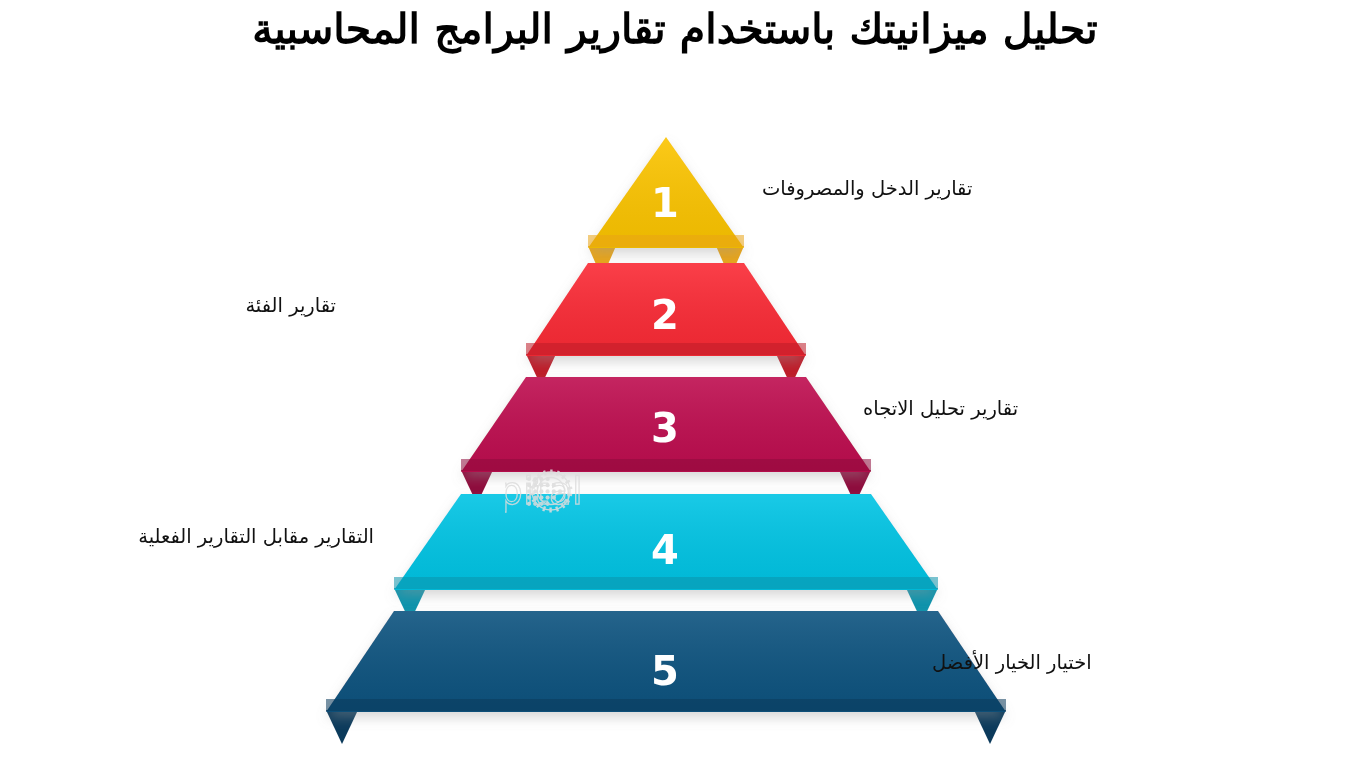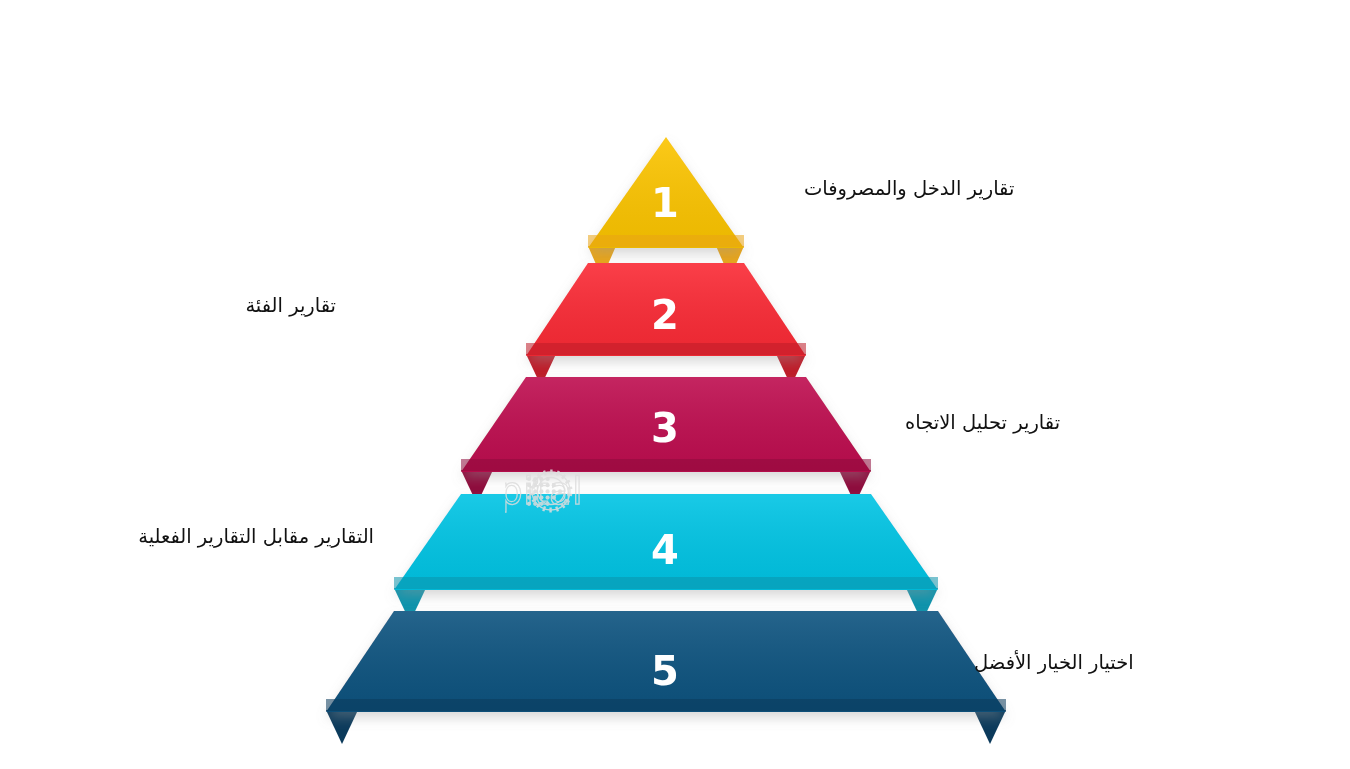--- a/index.html
+++ b/index.html
@@ -47,21 +47,21 @@
   .tier-label {
     position: absolute;
     font-family: "DejaVu Sans", "Liberation Sans", sans-serif;
     font-size: 19.5px;
     font-weight: 400;
     color: #111111;
     direction: rtl;
     white-space: nowrap;
     line-height: 1.3;
   }
-  .tier-label.right { text-align: right; margin-left: 42px; }
+  .tier-label.right { text-align: right; }
   .tier-label.left  { }
 
   .tier-number {
     position: absolute;
     font-family: "DejaVu Sans", "Liberation Sans", sans-serif;
     font-weight: 700;
     color: #ffffff;
     text-align: center;
     direction: ltr;
     pointer-events: none;
@@ -74,20 +74,21 @@
     height: 58px;
     opacity: 0.85;
     pointer-events: none;
   }
 </style>
 </head>
 <body>
 
 <div id="stage">
 
+  <div class="title">تحليل ميزانيتك باستخدام تقارير البرامج المحاسبية</div>
 
   <svg id="pyramid" viewBox="0 0 1350 769" xmlns="http://www.w3.org/2000/svg">
     <defs>
       <filter id="softshadow" x="-20%" y="-20%" width="140%" height="160%">
         <feDropShadow dx="0" dy="6" stdDeviation="6" flood-color="#9a9a9a" flood-opacity="0.38"></feDropShadow>
       </filter>
       <linearGradient id="sheen" x1="0" y1="0" x2="0" y2="1">
         <stop offset="0%" stop-color="#ffffff" stop-opacity="0.10"></stop>
         <stop offset="100%" stop-color="#000000" stop-opacity="0.06"></stop>
       </linearGradient>
@@ -132,21 +133,21 @@
   </svg>
 
   <div class="tier-number" style="left:605px; top:180px; width:120px; font-size:40px;">1</div>
   <div class="tier-number" style="left:605px; top:292px; width:120px; font-size:40px;">2</div>
   <div class="tier-number" style="left:605px; top:405px; width:120px; font-size:40px;">3</div>
   <div class="tier-number" style="left:605px; top:527px; width:120px; font-size:40px;">4</div>
   <div class="tier-number" style="left:605px; top:648px; width:120px; font-size:40px;">5</div>
 
   <div class="tier-label right" style="left:762px; top:176px;">تقارير الدخل والمصروفات</div>
   <div class="tier-label left" style="left:213px; top:293px; width:123px;">تقارير الفئة</div>
-  <div class="tier-label right" style="left:863px; top:410px;">تقارير تحليل الاتجاه</div>
+  <div class="tier-label right" style="left:863px; top:396px;">تقارير تحليل الاتجاه</div>
   <div class="tier-label left" style="left:80px; top:524px; width:294px;">التقارير مقابل التقارير الفعلية</div>
   <div class="tier-label right" style="left:932px; top:650px;">اختيار الخيار الأفضل</div>
 
   <svg class="watermark" viewBox="0 0 330 58" xmlns="http://www.w3.org/2000/svg">
     <g id="wm-gear" fill="none" stroke="#dedede" stroke-width="1.3">
       <circle cx="46" cy="29" r="19"></circle>
       <circle cx="46" cy="29" r="13.5"></circle>
     </g>
     <g id="wm-teeth" fill="#dedede">
         <rect x="45.2" y="7.5" width="2.4" height="5" transform="rotate(0.0 46 29)"></rect>

